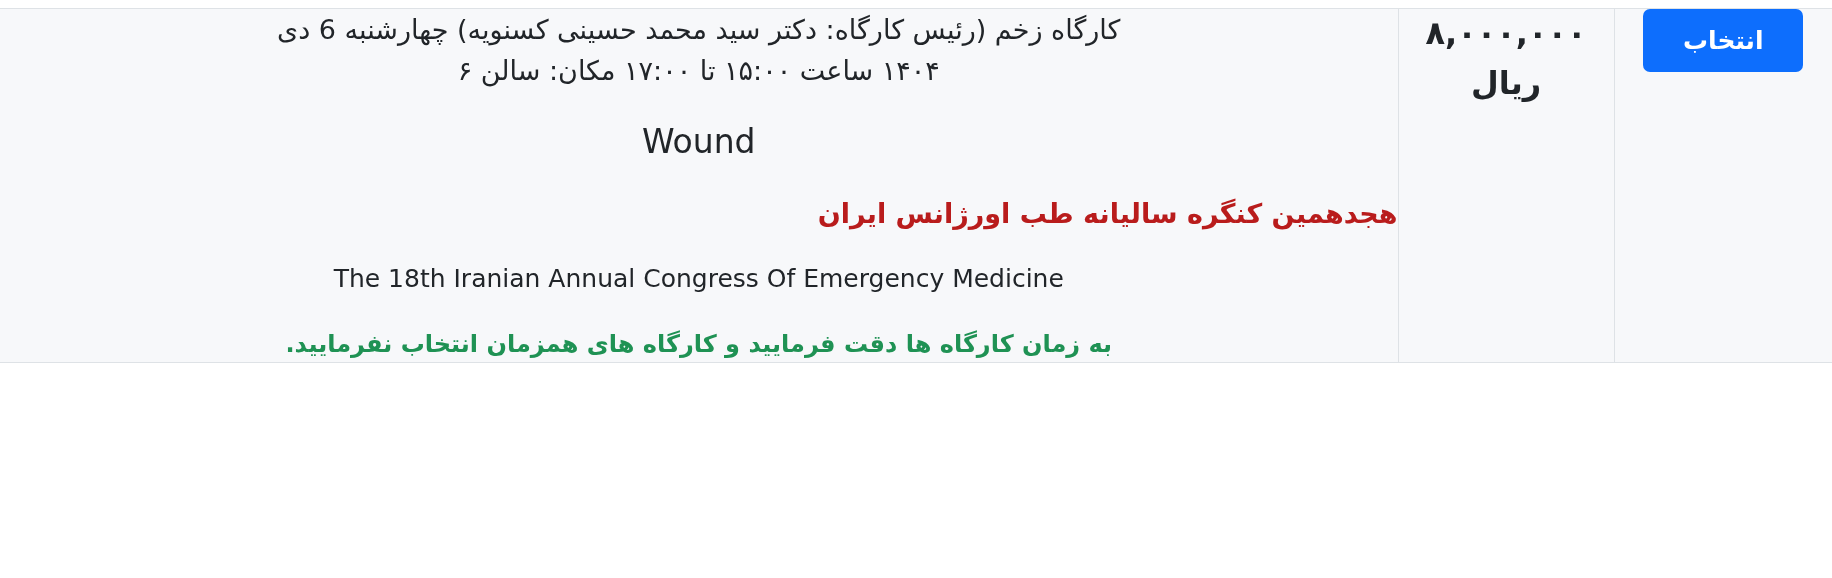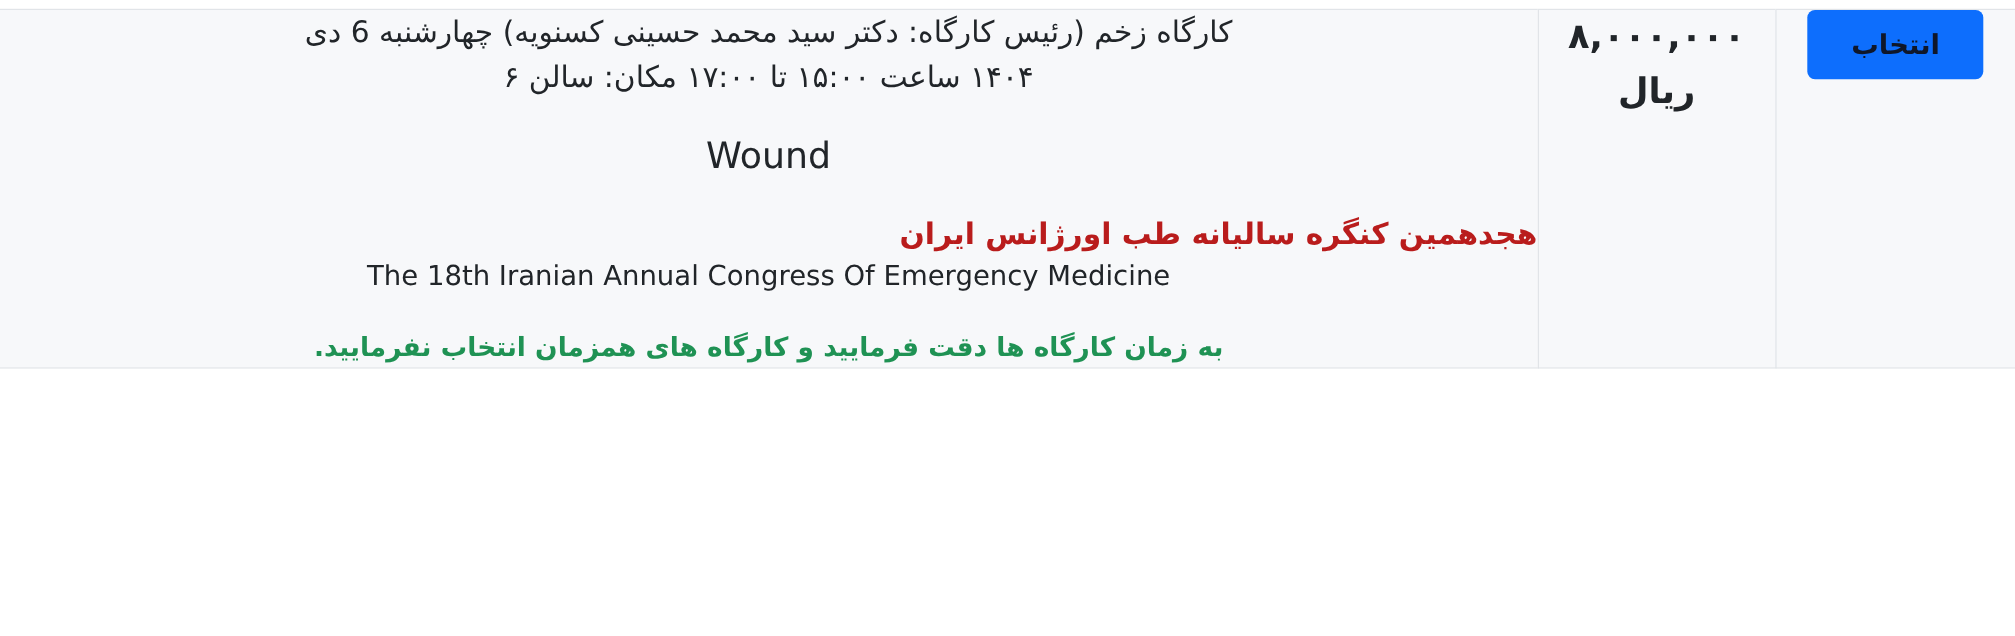--- a/index.html
+++ b/index.html
@@ -61,21 +61,21 @@
     padding: 44px 26px 0 26px;
   }
   td.cell-info {
     padding: 40px 40px 30px 40px;
     text-align: center;
   }
 
   .select-btn {
     display: inline-block;
     background: #0d6efd;
-    color: #0f172a;
+    color: #ffffff;
     border: none;
     border-radius: 7px;
     font-family: "DejaVu Sans", "Liberation Sans", sans-serif;
     font-size: 25px;
     font-weight: 700;
     line-height: 1;
     padding: 19px 30px;
     cursor: pointer;
     min-width: 160px;
     text-align: center;
@@ -119,20 +119,21 @@
     margin-top: 30px;
     text-align: right;
   }
 
   .line-congress-en {
     font-size: 25px;
     font-weight: 400;
     line-height: 1.4;
     color: #212529;
     direction: ltr;
+    margin-top: 28px;
   }
 
   .line-notice {
     font-size: 24px;
     font-weight: 700;
     line-height: 1.4;
     color: #1f9254;
     margin-top: 32px;
   }
 </style>

